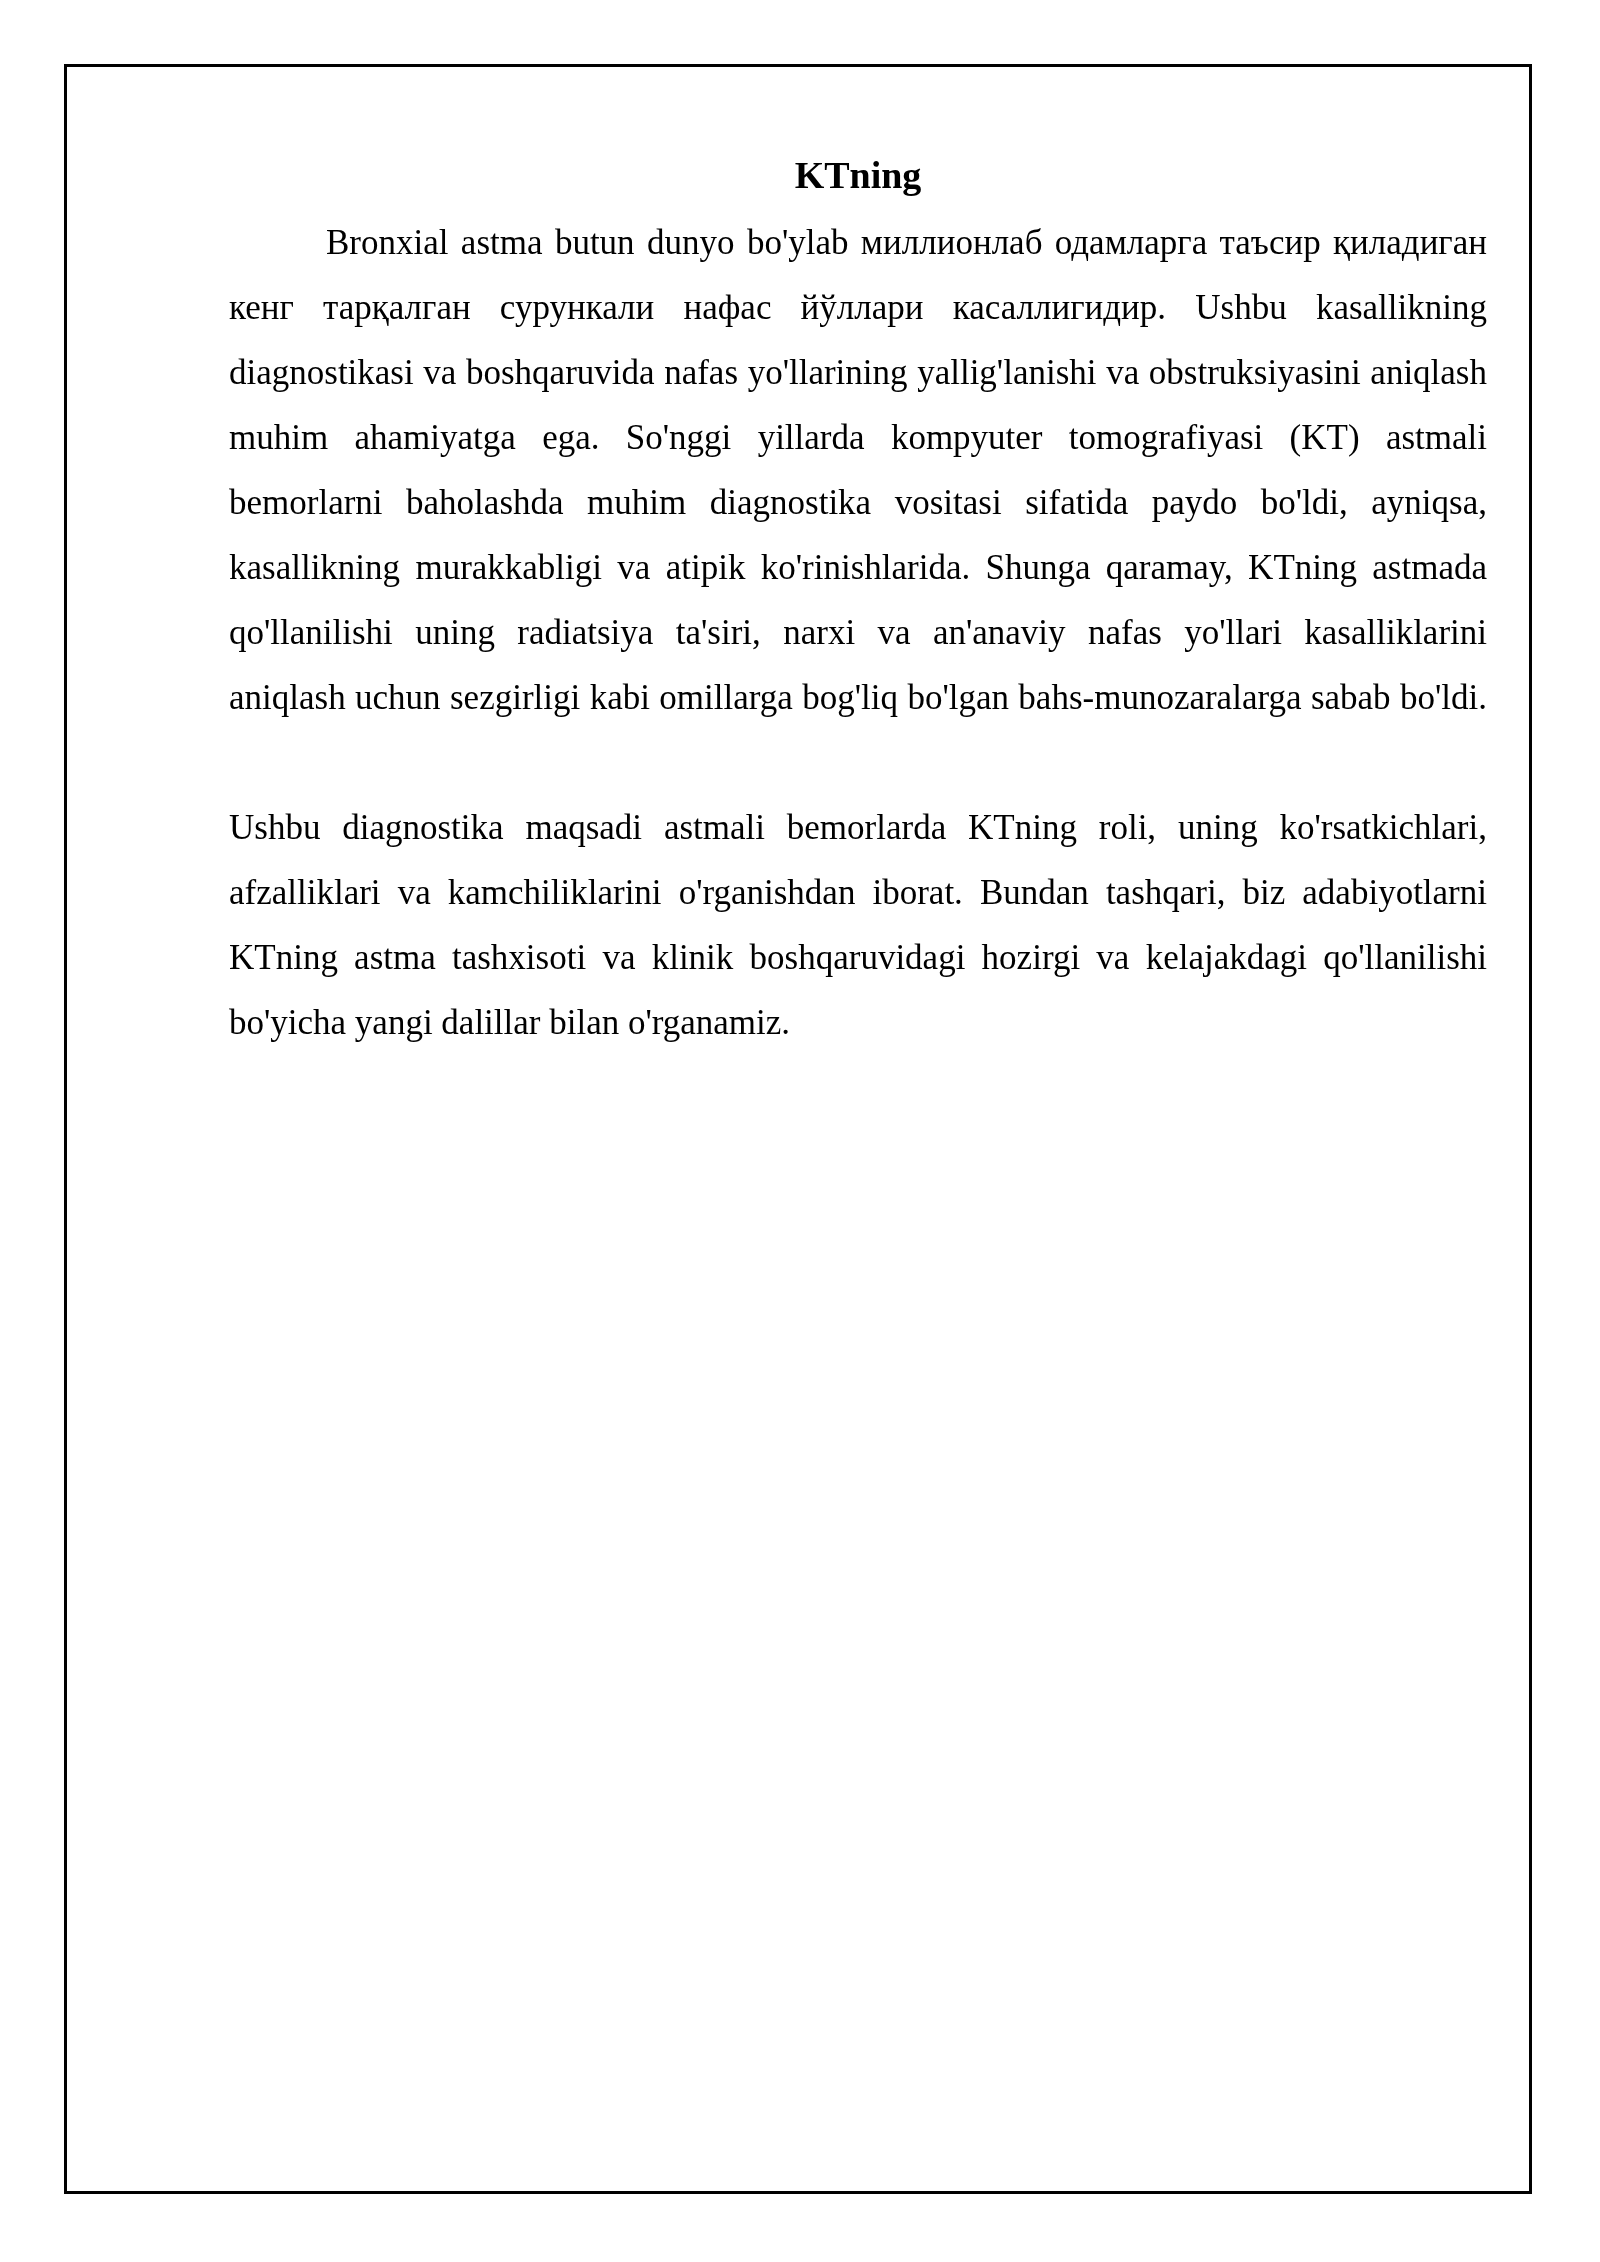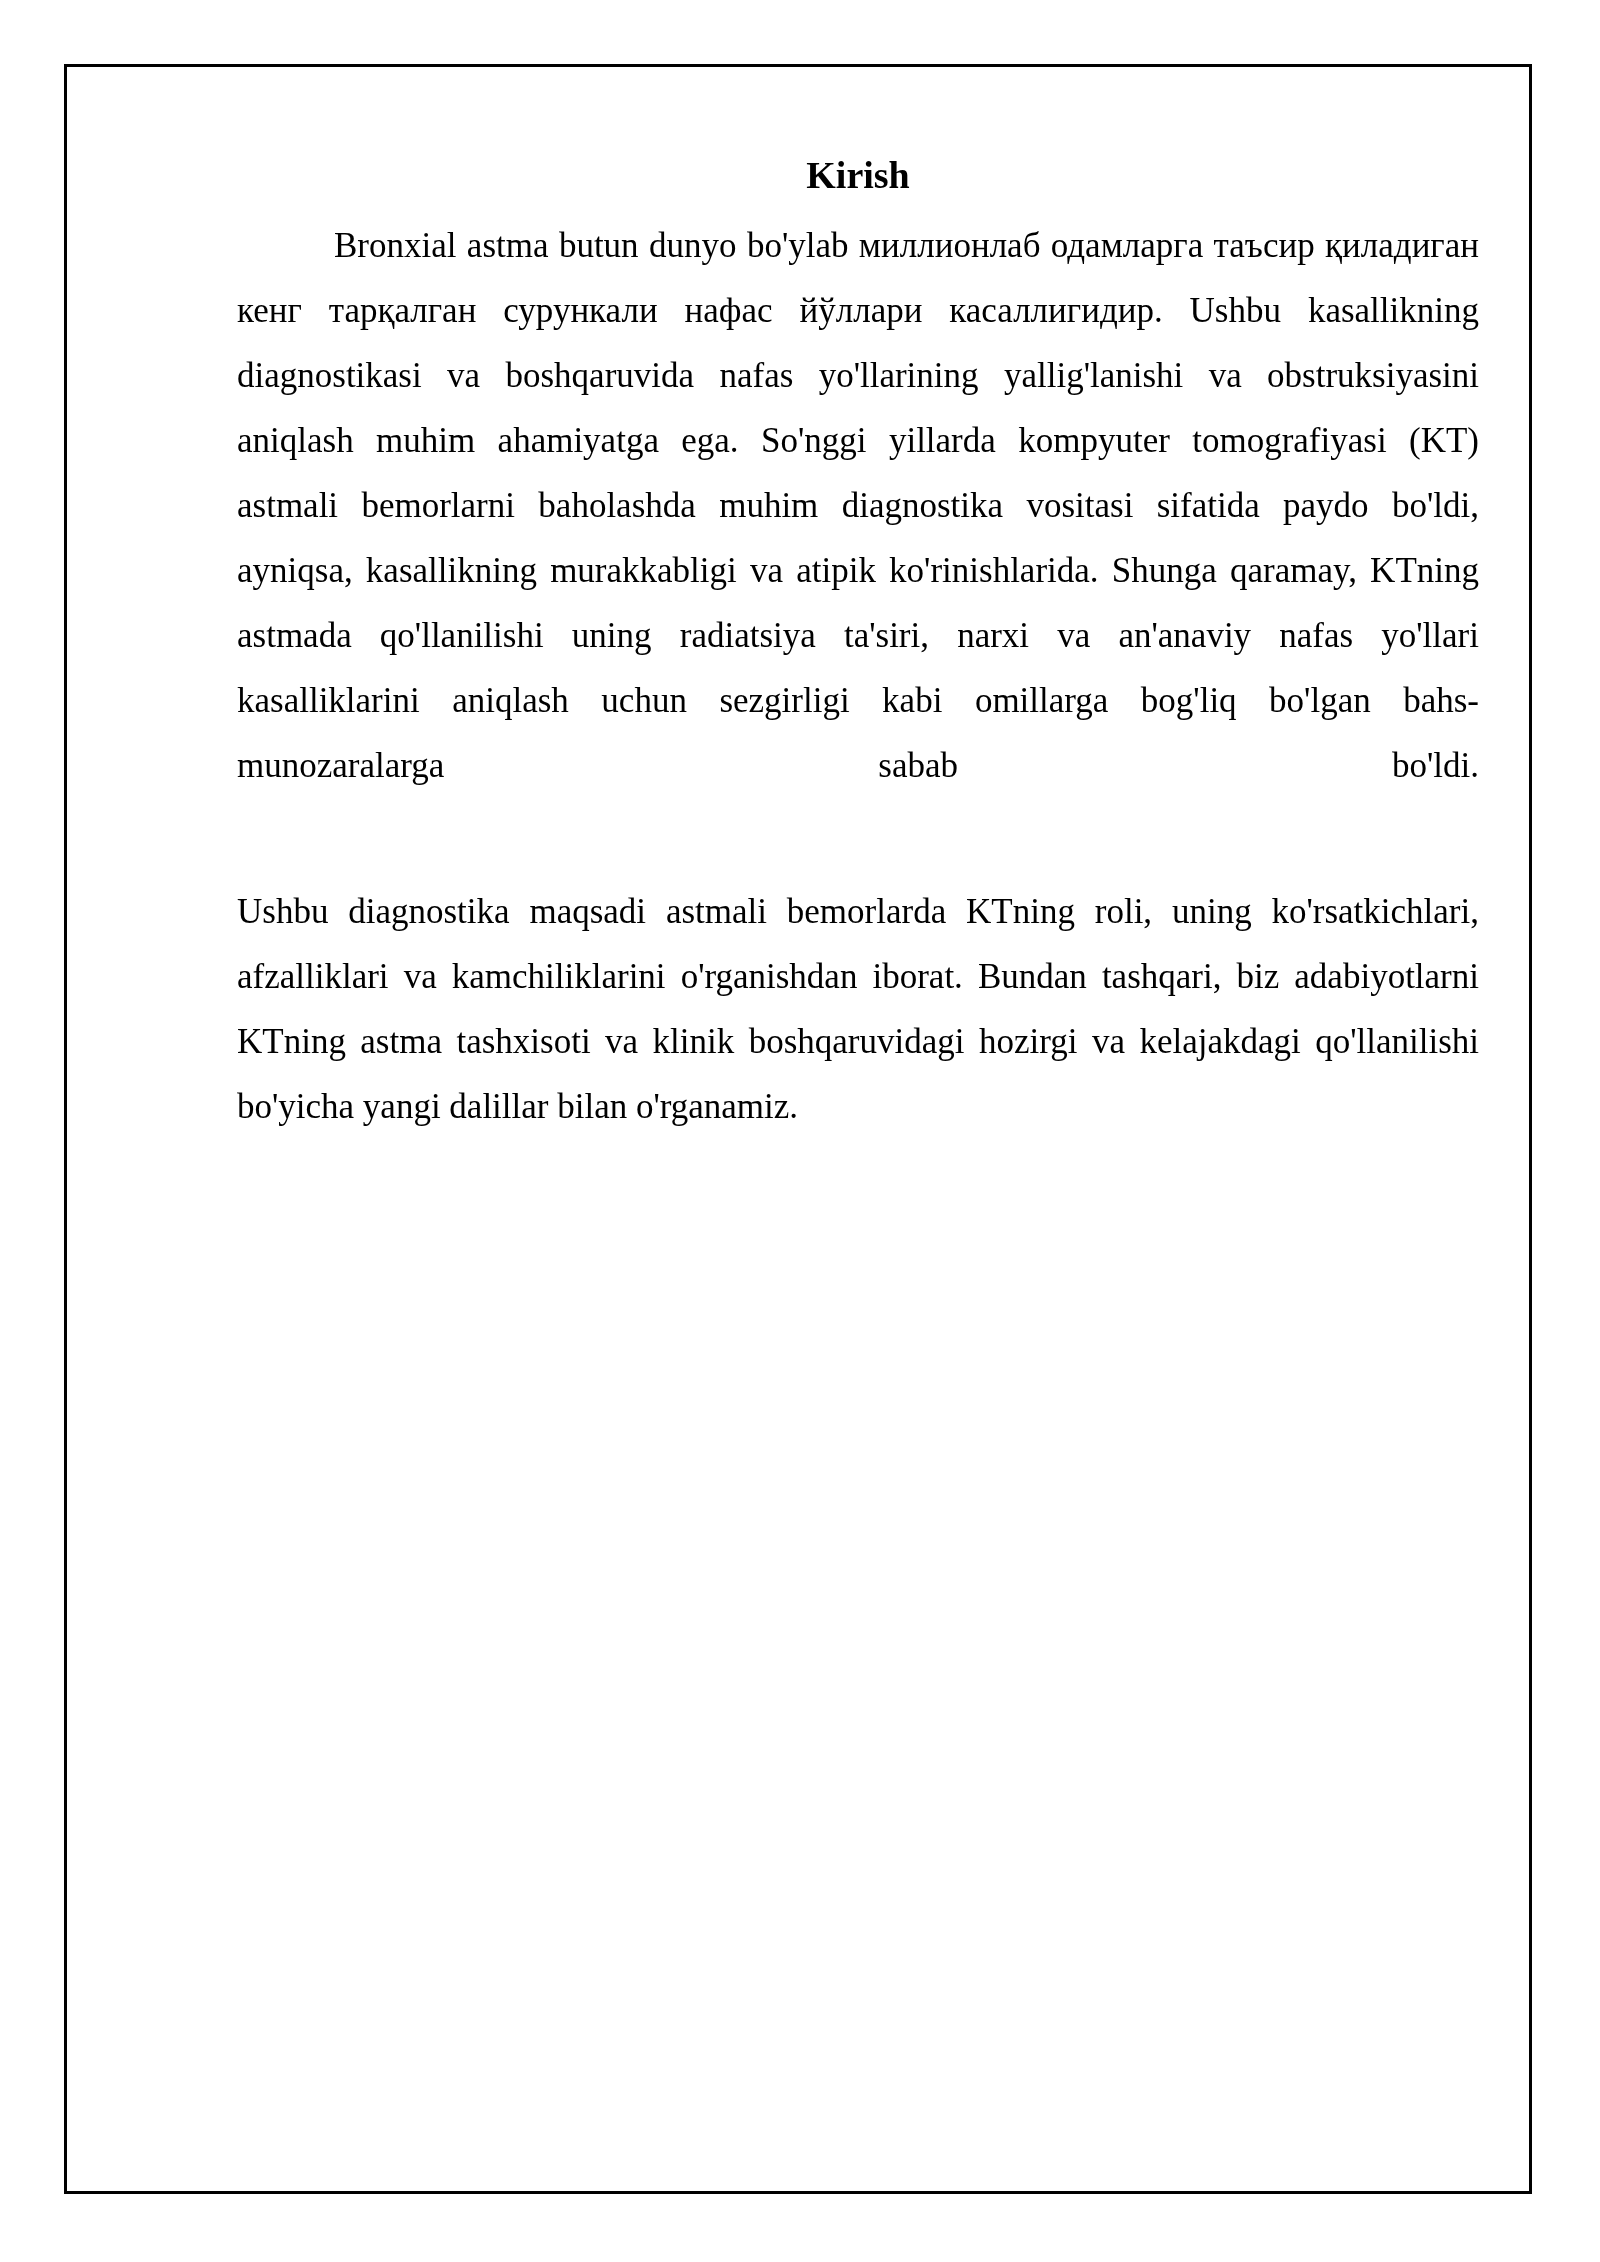--- a/index.html
+++ b/index.html
@@ -11,28 +11,28 @@
   }
   .content {
     position: absolute; left: 229px; top: 145px; width: 1258px;
     font-family: "Liberation Serif", serif; color: #000;
     font-size: 35px; line-height: 65px;
   }
   .title {
     text-align: center; font-weight: bold; font-size: 38px;
     line-height: 60px; margin: 0 0 5px 0;
   }
-  .para { margin: 8px; text-align: justify; text-align-last: justify; }
+  .para { margin: 0; text-align: justify; text-align-last: justify; }
   .para.indent { text-indent: 97px; }
   .para.last-left { text-align-last: left; }
   .spacer { height: 65px; }
 </style>
 </head>
 <body>
 
 <div class="page-border"></div>
 
 <div class="content">
-  <div class="title">Kirish</div>
+  <div class="title">KTning</div>
   <p class="para indent">Bronxial astma butun dunyo bo'ylab миллионлаб одамларга таъсир қиладиган кенг тарқалган сурункали нафас йўллари касаллигидир. Ushbu kasallikning diagnostikasi va boshqaruvida nafas yo'llarining yallig'lanishi va obstruksiyasini aniqlash muhim ahamiyatga ega. So'nggi yillarda kompyuter tomografiyasi (KT) astmali bemorlarni baholashda muhim diagnostika vositasi sifatida paydo bo'ldi, ayniqsa, kasallikning murakkabligi va atipik ko'rinishlarida. Shunga qaramay, KTning astmada qo'llanilishi uning radiatsiya ta'siri, narxi va an'anaviy nafas yo'llari kasalliklarini aniqlash uchun sezgirligi kabi omillarga bog'liq bo'lgan bahs-munozaralarga sabab bo'ldi.</p>
   <div class="spacer"></div>
   <p class="para last-left">Ushbu diagnostika maqsadi astmali bemorlarda KTning roli, uning ko'rsatkichlari, afzalliklari va kamchiliklarini o'rganishdan iborat. Bundan tashqari, biz adabiyotlarni KTning astma tashxisoti va klinik boshqaruvidagi hozirgi va kelajakdagi qo'llanilishi bo'yicha yangi dalillar bilan o'rganamiz.</p>
 </div>
 
 </body></html>

